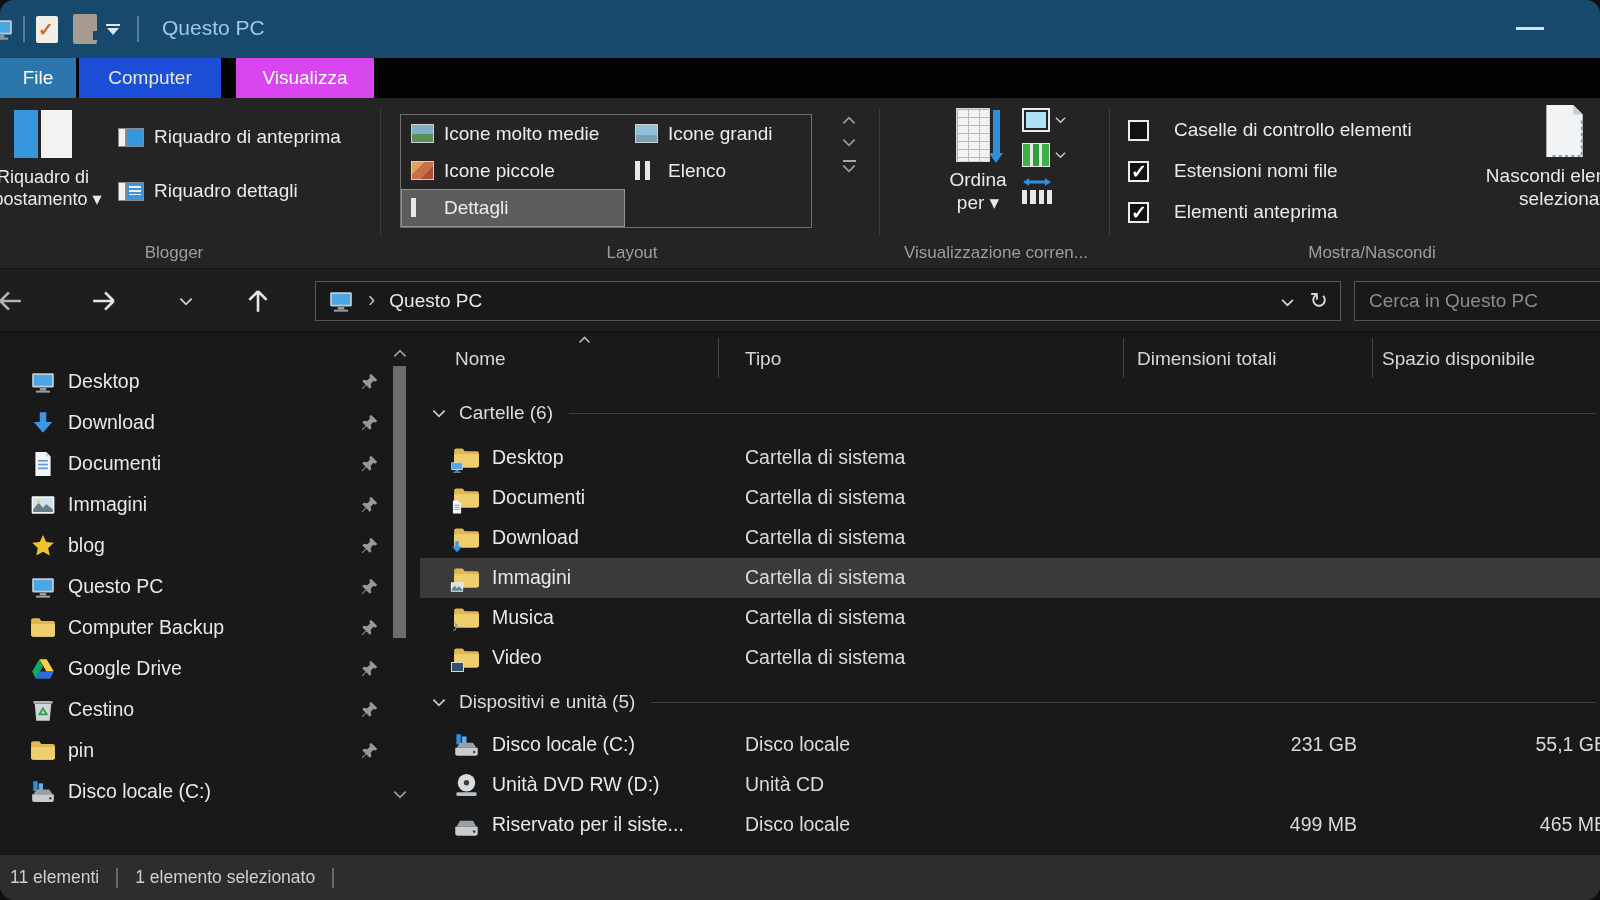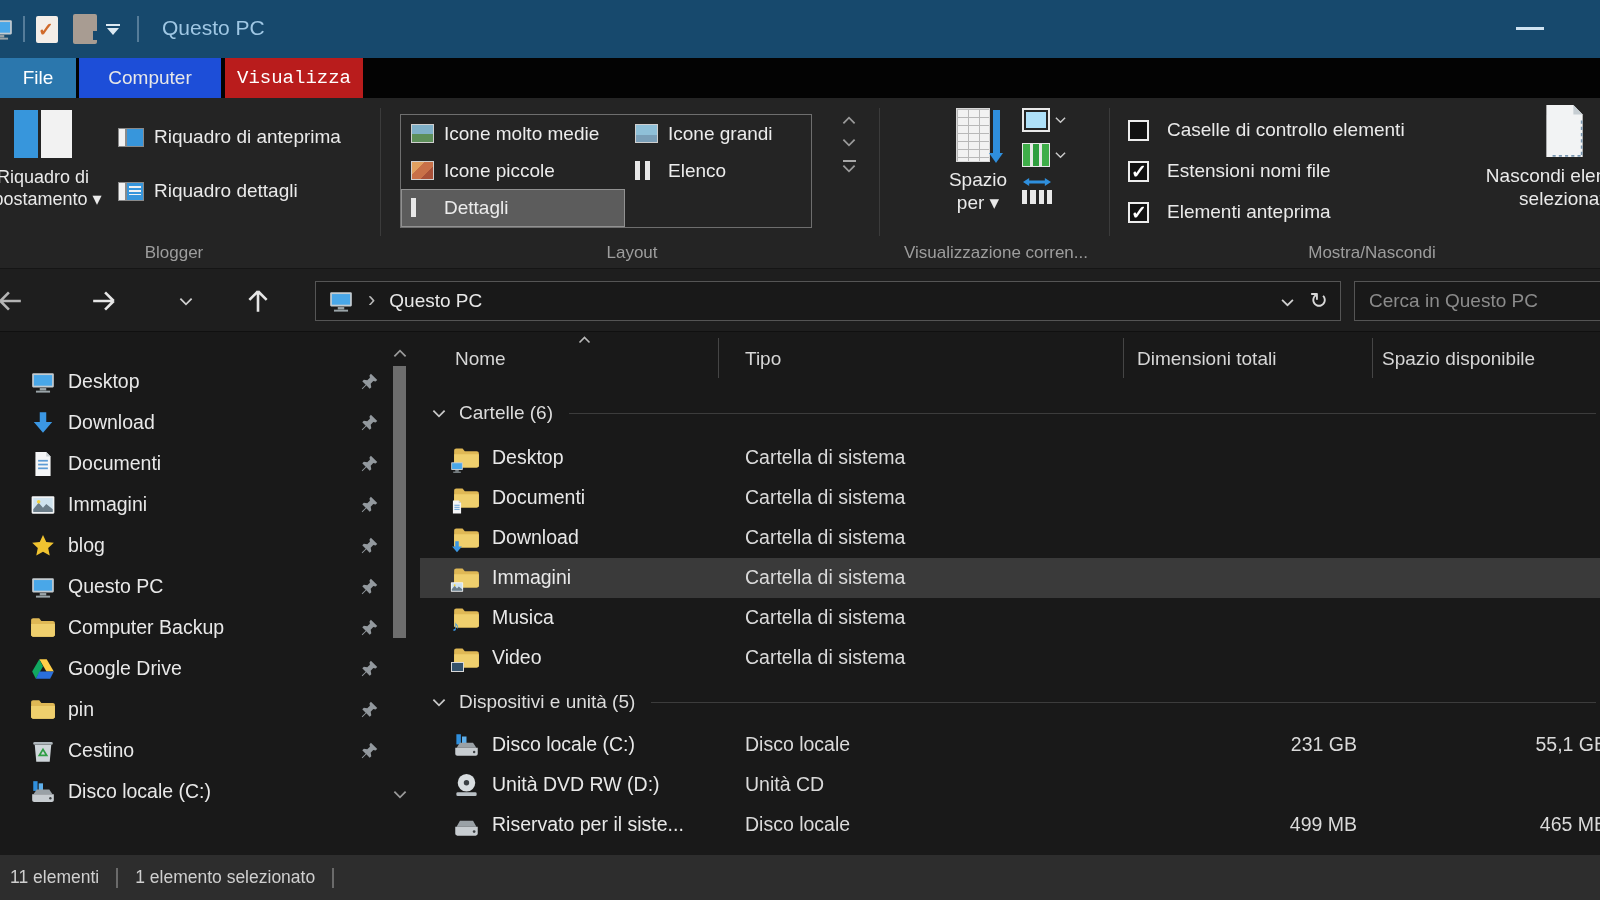--- a/index.html
+++ b/index.html
@@ -1,18 +1,18 @@
 <!DOCTYPE html>
 <html><head>
 <meta charset="utf-8">
 <style>
   * { margin:0; padding:0; box-sizing:border-box; }
   html,body { width:1600px; height:900px; overflow:hidden; background:#101010;
               font-family:"Liberation Sans", sans-serif; }
-  .window { position:relative; width:1600px; height:900px; background:#191919; overflow:hidden; }
+  .window { position:relative; width:1600px; height:900px; background:#191919; overflow:hidden;border-radius:14px; }
 
   
   .titlebar { position:absolute; top:0; left:0; right:0; height:58px; background:#17496d; }
   .qat { position:absolute; left:0; top:0; height:58px; display:flex; align-items:center; }
   .qat-sep { width:2px; height:26px; background:rgba(200,220,235,.35); margin:0 9px; }
   .qat-ic { width:26px; height:26px; display:flex; align-items:center; justify-content:center; }
   .qat-partial { margin-left:-12px; }
   .ic-doccheck { width:22px; height:27px; background:#f4eee8; border-radius:2px; position:relative; }
   .ic-doccheck::after { content:"✓"; position:absolute; left:2px; top:2px; color:#d06a2a; font-size:19px; font-weight:bold; }
   .ic-greyfolder { width:24px; height:30px; background:#a89c92; border-radius:2px; position:relative; }
@@ -21,21 +21,21 @@
   .qat-drop .bar { width:14px; height:2px; background:#dce9f2; }
   .tri-down { width:0; height:0; border-left:6px solid transparent; border-right:6px solid transparent; border-top:7px solid #dce9f2; }
   .title-text { position:absolute; left:162px; top:16px; font-size:21px; color:#9fc7e4; }
   .win-min { position:absolute; left:1516px; top:27px; width:28px; height:3px; background:#cfe3f1; }
 
   
   .tabbar { position:absolute; top:58px; left:0; right:0; height:40px; background:#030303; display:flex; }
   .tab { height:40px; line-height:40px; text-align:center; font-size:19px; color:#e8e8e8; }
   .tab-file { width:76px; background:#2b77ad; color:#fff; }
   .tab-computer { width:142px; background:#1d4ed8; margin-left:3px; }
-  .tab-visualizza { width:138px; background:#b91c1c; margin-left:4px; color:#fff;font-family:Liberation Mono, monospace; }
+  .tab-visualizza { width:138px; background:#d946ef; margin-left:15px; color:#fff; }
 
   
   .ribbon { position:absolute; top:98px; left:0; right:0; height:171px; background:#242424; border-bottom:1px solid #151515; }
   .ribbon-sep { position:absolute; top:10px; height:128px; width:1px; background:#3b3b3b; }
   .group-label { position:absolute; bottom:5px; text-align:center; color:#9d9d9d; font-size:17px; white-space:nowrap; }
   .rgroup { position:absolute; top:0; height:100%; }
 
   .g-riquadri { left:0; width:380px; }
   .btn-navpane { position:absolute; left:-24px; top:8px; width:134px; text-align:center; color:#eaeaea; font-size:18px; line-height:22px; cursor:default; }
   .ic-navpane { width:58px; height:48px; margin:4px auto 8px auto; display:flex; gap:3px; }
@@ -81,21 +81,21 @@
   .ic-groupby i { flex:1; background:#3fae49; }
   .ic-groupby i:nth-child(2) { background:#2f9e3f; }
   .ic-sizecols { width:30px; height:26px; position:relative; }
   .ic-sizecols .dar { position:absolute; top:0; left:1px; right:1px; height:8px; background:#2f8fdd;
       clip-path:polygon(0 50%, 22% 0, 22% 30%, 78% 30%, 78% 0, 100% 50%, 78% 100%, 78% 70%, 22% 70%, 22% 100%); }
   .ic-sizecols .cols { position:absolute; bottom:0; left:0; right:0; height:14px; display:flex; gap:3px; }
   .ic-sizecols .cols i { flex:1; background:#e8e8e8; }
 
   .g-show { left:1114px; width:486px; }
   .checks { position:absolute; left:14px; top:18px; display:flex; flex-direction:column; gap:13px; }
-  .check-row { display:flex; align-items:center; gap:18px; font-size:19px; color:#eaeaea; height:28px; }
+  .check-row { display:flex; align-items:center; gap:25px; font-size:19px; color:#eaeaea; height:28px; }
   .cb { width:21px; height:21px; border:2px solid #ededed; background:#111; position:relative; flex:0 0 auto; }
   .cb.checked::after { content:"✓"; position:absolute; left:1px; top:-3px; font-size:19px; font-weight:bold; color:#fff; }
   .btn-hide { position:absolute; left:362px; top:4px; width:176px; text-align:center; color:#eaeaea; font-size:19px; line-height:23px; }
   .btn-hide svg { display:block; margin:2px auto 6px auto; }
 
   
   .navbar { position:absolute; top:269px; left:0; right:0; height:63px; background:#1e1e1e; border-bottom:1px solid #101010; }
   .nav-btn { position:absolute; top:16px; width:32px; height:32px; display:flex; align-items:center; justify-content:center; }
   .addressbar { position:absolute; left:315px; top:12px; width:1026px; height:40px; background:#191919; border:1px solid #555;
                 display:flex; align-items:center; padding:0 12px; font-size:19px; color:#e8e8e8; }
@@ -348,21 +348,21 @@
       <div class="group-label" style="left:8px;width:480px">Layout</div>
     </div>
     <div class="ribbon-sep" style="left:879px"></div>
 
     <div class="rgroup g-current">
       <div class="btn-sort">
         <div class="ic-sort">
           <span class="sheet"></span>
             <span class="sarrow"></span>
         </div>
-        <div>Spazio</div>
+        <div>Ordina</div>
         <div>per ▾</div>
       </div>
       <div class="col-btns">
         <span class="col-btn">
           <span class="ic-frame">
               <i></i>
             </span>
           <svg width="11" height="8" viewBox="0 0 12 8" style="color:#c8c8c8">
               <use href="#i-chevdown"></use>
             </svg>
@@ -530,32 +530,32 @@
         <svg class="ic" viewBox="0 0 24 24">
             <use href="#i-gdrive"></use>
           </svg>
         <span>Google Drive</span>
         <svg class="pin" viewBox="0 0 16 16">
             <use href="#i-pin"></use>
           </svg>
       </div>
       <div class="side-item child">
         <svg class="ic" viewBox="0 0 24 24">
+            <use href="#i-bin"></use>
+          </svg>
+        <span>Cestino</span>
+        <svg class="pin" viewBox="0 0 16 16">
+            <use href="#i-pin"></use>
+          </svg>
+      </div>
+      <div class="side-item child">
+        <svg class="ic" viewBox="0 0 24 24">
             <use href="#i-folder"></use>
           </svg>
         <span>pin</span>
-        <svg class="pin" viewBox="0 0 16 16">
-            <use href="#i-pin"></use>
-          </svg>
-      </div>
-      <div class="side-item child">
-        <svg class="ic" viewBox="0 0 24 24">
-            <use href="#i-bin"></use>
-          </svg>
-        <span>Cestino</span>
         <svg class="pin" viewBox="0 0 16 16">
             <use href="#i-pin"></use>
           </svg>
       </div>
       <div class="side-item child">
         <svg class="ic" viewBox="0 0 24 24">
             <use href="#i-hddc"></use>
           </svg>
         <span>Disco locale (C:)</span>
       </div>

